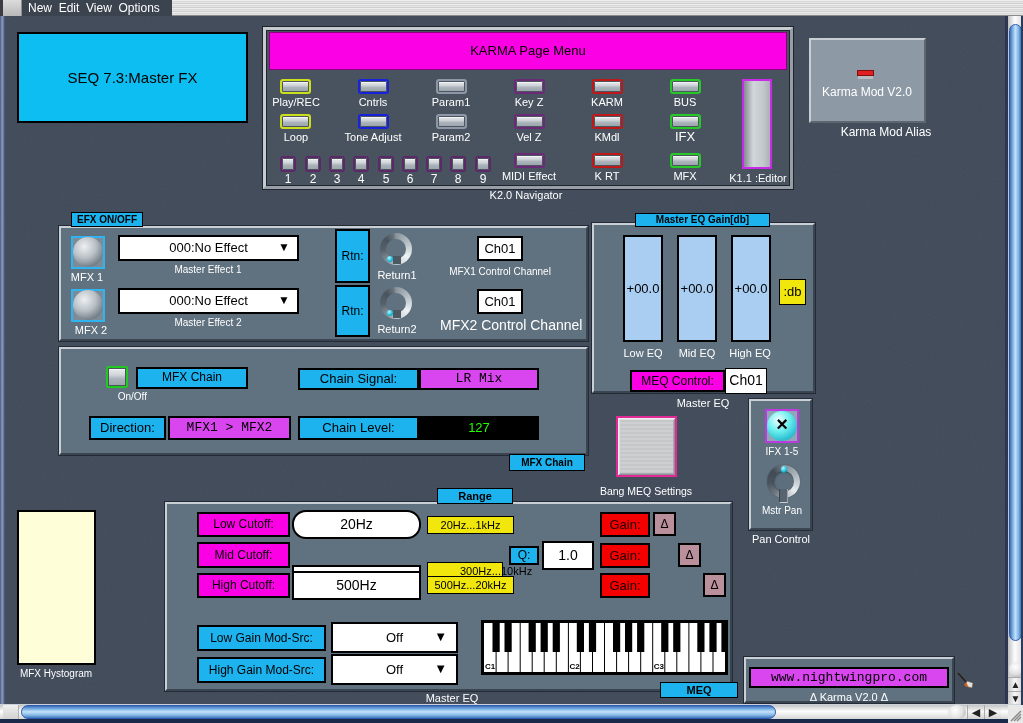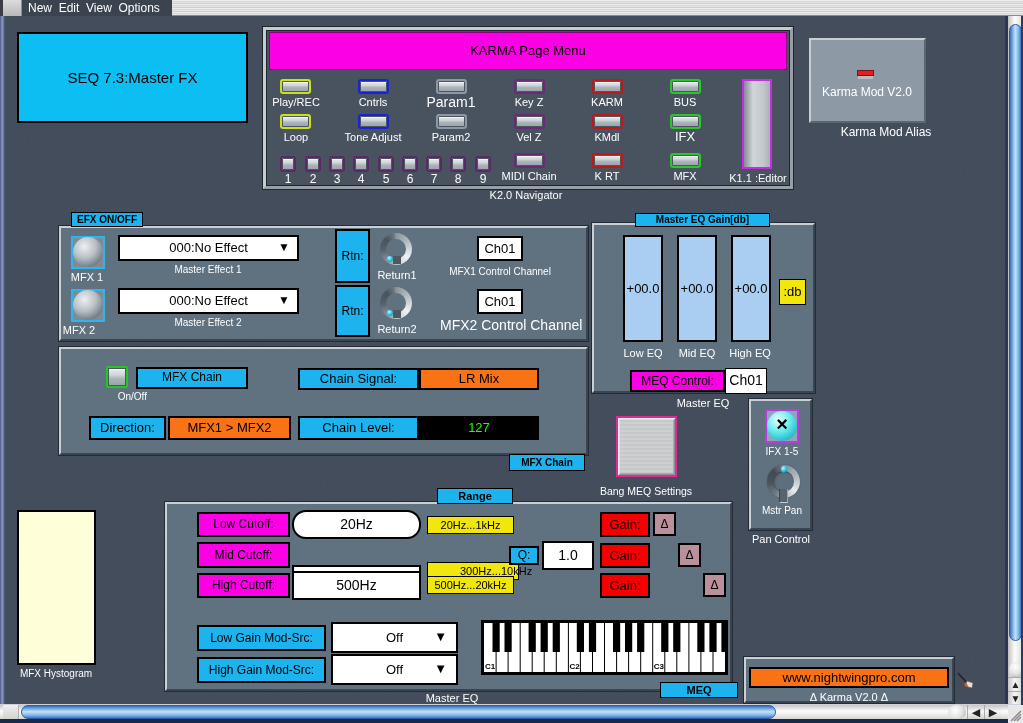--- a/index.html
+++ b/index.html
@@ -4,21 +4,21 @@
 font-family:"Liberation Sans",sans-serif;}
 *{box-sizing:border-box;}
 .ab{position:absolute;}
 .lbl{position:absolute;color:#fff;font-size:11px;text-align:center;white-space:nowrap;line-height:12px;}
 .panel{position:absolute;background:#60717f;border:2px solid;border-color:#c9cfd5 #3b4551 #3b4551 #c9cfd5;box-shadow:0 0 0 1px #232b37;}
 .tab{position:absolute;background:#1db3ef;border:1px solid #000;color:#000;font-size:10px;font-weight:bold;text-align:center;z-index:5;}
 .cy{position:absolute;background:#1db3ef;border:2px solid #000;color:#000;font-size:13px;text-align:center;}
 .wh{position:absolute;background:#fff;border:2px solid #000;color:#000;font-size:13px;text-align:center;}
 .yw{position:absolute;background:#f2e70c;border:1px solid #000;color:#000;font-size:11px;text-align:center;}
 .mg{position:absolute;background:#fb00e4;border:2px solid #000;color:#000;font-size:12px;text-align:center;}
-.gn{position:absolute;background:#f97316;border:2px solid #000;color:#000;font-size:13px;text-align:center;}
+.gn{position:absolute;background:#d946ef;border:2px solid #000;color:#000;font-size:13px;text-align:center;font-family:Liberation Mono, monospace;}
 .rd{position:absolute;background:#f40000;border:2px solid #000;color:#1c0000;font-size:13px;text-align:center;}
 .dl{position:absolute;background:#bb909d;border:2px solid #000;color:#000;font-size:12px;text-align:center;}
 .kb{position:absolute;border:2px solid;border-radius:3px;background:linear-gradient(180deg,#eceef0 0%,#d2d6da 38%,#aab2ba 60%,#99a1aa 100%);box-shadow:inset 0 0 0 1px #4c545e, inset 0 2px 0 rgba(255,255,255,.55);}
 .kn{position:absolute;border-radius:50%;}
 </style></head><body>
 
 <div class="ab" id="winbg" style="left:0;top:16px;width:1023px;height:707px;background:#404a59;"></div>
 <svg class="ab" style="left:0;top:16px;" width="1023" height="707">
     <defs>
       <filter id="nz" x="0" y="0" width="100%" height="100%">
@@ -45,21 +45,21 @@
 <div id="kbuttons">
 
 <div class="kb" style="left:280px;top:79px;width:31px;height:15px;border-color:#ccdf1d;"></div>
 <div class="kb" style="left:358px;top:79px;width:31px;height:15px;border-color:#1822dd;"></div>
 <div class="kb" style="left:436px;top:79px;width:31px;height:15px;border-color:#8d97a8;"></div>
 <div class="kb" style="left:514px;top:79px;width:31px;height:15px;border-color:#6b2a77;"></div>
 <div class="kb" style="left:592px;top:79px;width:31px;height:15px;border-color:#c01818;"></div>
 <div class="kb" style="left:670px;top:79px;width:31px;height:15px;border-color:#28c828;"></div>
 <div class="lbl" style="left:265px;top:96px;width:62px;font-size:11px;">Play/REC</div>
 <div class="lbl" style="left:342px;top:96px;width:62px;font-size:11px;">Cntrls</div>
-<div class="lbl" style="left:420px;top:96px;width:62px;font-size:14px;">Param1</div>
+<div class="lbl" style="left:420px;top:96px;width:62px;font-size:11px;">Param1</div>
 <div class="lbl" style="left:498px;top:96px;width:62px;font-size:11px;">Key Z</div>
 <div class="lbl" style="left:576px;top:96px;width:62px;font-size:11px;">KARM</div>
 <div class="lbl" style="left:654px;top:96px;width:62px;font-size:11px;">BUS</div>
 
 <div class="kb" style="left:280px;top:114px;width:31px;height:15px;border-color:#ccdf1d;"></div>
 <div class="kb" style="left:358px;top:114px;width:31px;height:15px;border-color:#1822dd;"></div>
 <div class="kb" style="left:436px;top:114px;width:31px;height:15px;border-color:#8d97a8;"></div>
 <div class="kb" style="left:514px;top:114px;width:31px;height:15px;border-color:#6b2a77;"></div>
 <div class="kb" style="left:592px;top:114px;width:31px;height:15px;border-color:#c01818;"></div>
 <div class="kb" style="left:670px;top:114px;width:31px;height:15px;border-color:#28c828;"></div>
@@ -85,21 +85,21 @@
 <div class="lbl" style="left:351px;top:173px;width:20px;font-size:12px;">4</div>
 <div class="lbl" style="left:376px;top:173px;width:20px;font-size:12px;">5</div>
 <div class="lbl" style="left:400px;top:173px;width:20px;font-size:12px;">6</div>
 <div class="lbl" style="left:424px;top:173px;width:20px;font-size:12px;">7</div>
 <div class="lbl" style="left:448px;top:173px;width:20px;font-size:12px;">8</div>
 <div class="lbl" style="left:473px;top:173px;width:20px;font-size:12px;">9</div>
 
 <div class="kb" style="left:514px;top:153px;width:31px;height:15px;border-color:#6b2a77;"></div>
 <div class="kb" style="left:592px;top:153px;width:31px;height:15px;border-color:#c01818;"></div>
 <div class="kb" style="left:670px;top:153px;width:31px;height:15px;border-color:#28c828;"></div>
-<div class="lbl" style="left:494px;top:170px;width:70px;font-size:11px;">MIDI Chain</div>
+<div class="lbl" style="left:494px;top:170px;width:70px;font-size:11px;">MIDI Effect</div>
 <div class="lbl" style="left:576px;top:170px;width:62px;font-size:11px;">K RT</div>
 <div class="lbl" style="left:654px;top:170px;width:62px;font-size:11px;">MFX</div>
 </div>
 
 <div class="ab" style="left:742px;top:79px;width:30px;height:90px;border:2px solid #c92ce8;background:linear-gradient(90deg,#848b93,#d2d6da 35%,#c2c7cb 75%,#aab0b6);"></div>
 <div class="lbl" style="left:727px;top:172px;width:62px;">K1.1 :Editor</div>
 <div class="lbl" style="left:466px;top:189px;width:120px;">K2.0 Navigator</div>
 
 <div class="ab" style="left:809px;top:38px;width:117px;height:85px;background:#8d99a5;border:2px solid;border-color:#c9ced3 #5d6670 #5d6670 #c9ced3;"></div>
 <div class="ab" style="left:857px;top:70px;width:17px;height:6px;background:#e02020;border:1px solid #801010;"></div>
@@ -120,21 +120,21 @@
 <div class="kn" style="left:380px;top:233px;width:32px;height:32px;background:conic-gradient(from 0deg,#8a949c 0deg,#b4bec5 60deg,#eef2f4 125deg,#d2d8dd 165deg,#8a949c 215deg,#57616b 265deg,#49535d 315deg,#6a747e 350deg,#8a949c 360deg);"></div>
 <div class="kn" style="left:386px;top:239px;width:20px;height:20px;background:#60717f;"></div>
 <div class="ab" style="left:393px;top:256px;width:8px;height:8px;background:#4e5862;"></div>
 <div class="kn" style="left:387px;top:256px;width:6px;height:6px;background:radial-gradient(circle at 35% 30%,#baf6ff,#18c0e0 55%,#0690b0);"></div>
 <div class="lbl" style="left:372px;top:269px;width:50px;">Return1</div>
 <div class="wh" style="left:477px;top:236px;width:46px;height:25px;line-height:21px;">Ch01</div>
 <div class="lbl" style="left:440px;top:266px;width:120px;font-size:10px;">MFX1 Control Channel</div>
 
 <div class="ab" style="left:71px;top:289px;width:34px;height:33px;background:#7d8b97;border:2px solid #2fb4f0;"></div>
 <div class="kn" style="left:73px;top:290px;width:30px;height:30px;background:radial-gradient(circle at 38% 32%,#eef0f2,#b8bfc5 42%,#69747f 80%,#525c66);"></div>
-<div class="lbl" style="left:58px;top:324px;width:42px;">MFX 2</div>
+<div class="lbl" style="left:70px;top:324px;width:42px;">MFX 2</div>
 <div class="wh" style="left:118px;top:288px;width:181px;height:26px;line-height:22px;">000:No Effect<span style="position:absolute;right:7px;top:-1px;font-size:12px;">▼</span></div>
 <div class="lbl" style="left:158px;top:317px;width:100px;font-size:10px;">Master Effect 2</div>
 <div class="cy" style="left:335px;top:285px;width:35px;height:52px;line-height:48px;font-size:12px;">Rtn:</div>
 <div class="kn" style="left:380px;top:287px;width:32px;height:32px;background:conic-gradient(from 0deg,#8a949c 0deg,#b4bec5 60deg,#eef2f4 125deg,#d2d8dd 165deg,#8a949c 215deg,#57616b 265deg,#49535d 315deg,#6a747e 350deg,#8a949c 360deg);"></div>
 <div class="kn" style="left:386px;top:293px;width:20px;height:20px;background:#60717f;"></div>
 <div class="ab" style="left:393px;top:310px;width:8px;height:8px;background:#4e5862;"></div>
 <div class="kn" style="left:387px;top:310px;width:6px;height:6px;background:radial-gradient(circle at 35% 30%,#baf6ff,#18c0e0 55%,#0690b0);"></div>
 <div class="lbl" style="left:372px;top:323px;width:50px;">Return2</div>
 <div class="wh" style="left:477px;top:289px;width:46px;height:25px;line-height:21px;">Ch01</div>
 <div class="lbl" style="left:440px;top:319px;width:120px;font-size:14px;">MFX2 Control Channel</div>
@@ -191,21 +191,21 @@
 <div id="meq">
 
 <div class="mg" style="left:197px;top:512px;width:93px;height:25px;line-height:21px;">Low Cutoff:</div>
 <div class="wh" style="left:292px;top:510px;width:129px;height:29px;line-height:25px;font-size:14px;border-radius:14px;">20Hz</div>
 <div class="yw" style="left:427px;top:516px;width:87px;height:18px;line-height:16px;">20Hz...1kHz</div>
 <div class="rd" style="left:600px;top:512px;width:50px;height:25px;line-height:21px;">Gain:</div>
 <div class="dl" style="left:653px;top:512px;width:23px;height:24px;line-height:20px;">Δ</div>
 
 <div class="mg" style="left:197px;top:542px;width:93px;height:26px;line-height:22px;">Mid Cutoff:</div>
 <div class="wh" style="left:292px;top:541px;width:129px;height:29px;line-height:25px;font-size:14px;margin-top:24px;">300Hz</div>
-<div class="yw" style="left:427px;top:562px;width:92px;height:18px;line-height:16px;padding-left:32px;">300Hz...10kHz</div>
+<div class="yw" style="left:427px;top:562px;width:76px;height:18px;line-height:16px;padding-left:32px;">300Hz...10kHz</div>
 <div class="cy" style="left:509px;top:546px;width:30px;height:19px;line-height:15px;font-size:12px;">Q:</div>
 <div class="wh" style="left:542px;top:541px;width:52px;height:29px;line-height:25px;font-size:14px;">1.0</div>
 <div class="rd" style="left:600px;top:543px;width:50px;height:25px;line-height:21px;">Gain:</div>
 <div class="dl" style="left:678px;top:543px;width:23px;height:24px;line-height:20px;">Δ</div>
 
 <div class="mg" style="left:197px;top:573px;width:93px;height:25px;line-height:21px;">High Cutoff:</div>
 <div class="wh" style="left:292px;top:571px;width:129px;height:29px;line-height:25px;font-size:14px;">500Hz</div>
 <div class="yw" style="left:427px;top:576px;width:87px;height:18px;line-height:16px;">500Hz...20kHz</div>
 <div class="rd" style="left:600px;top:573px;width:50px;height:25px;line-height:21px;">Gain:</div>
 <div class="dl" style="left:703px;top:573px;width:23px;height:24px;line-height:20px;">Δ</div>

